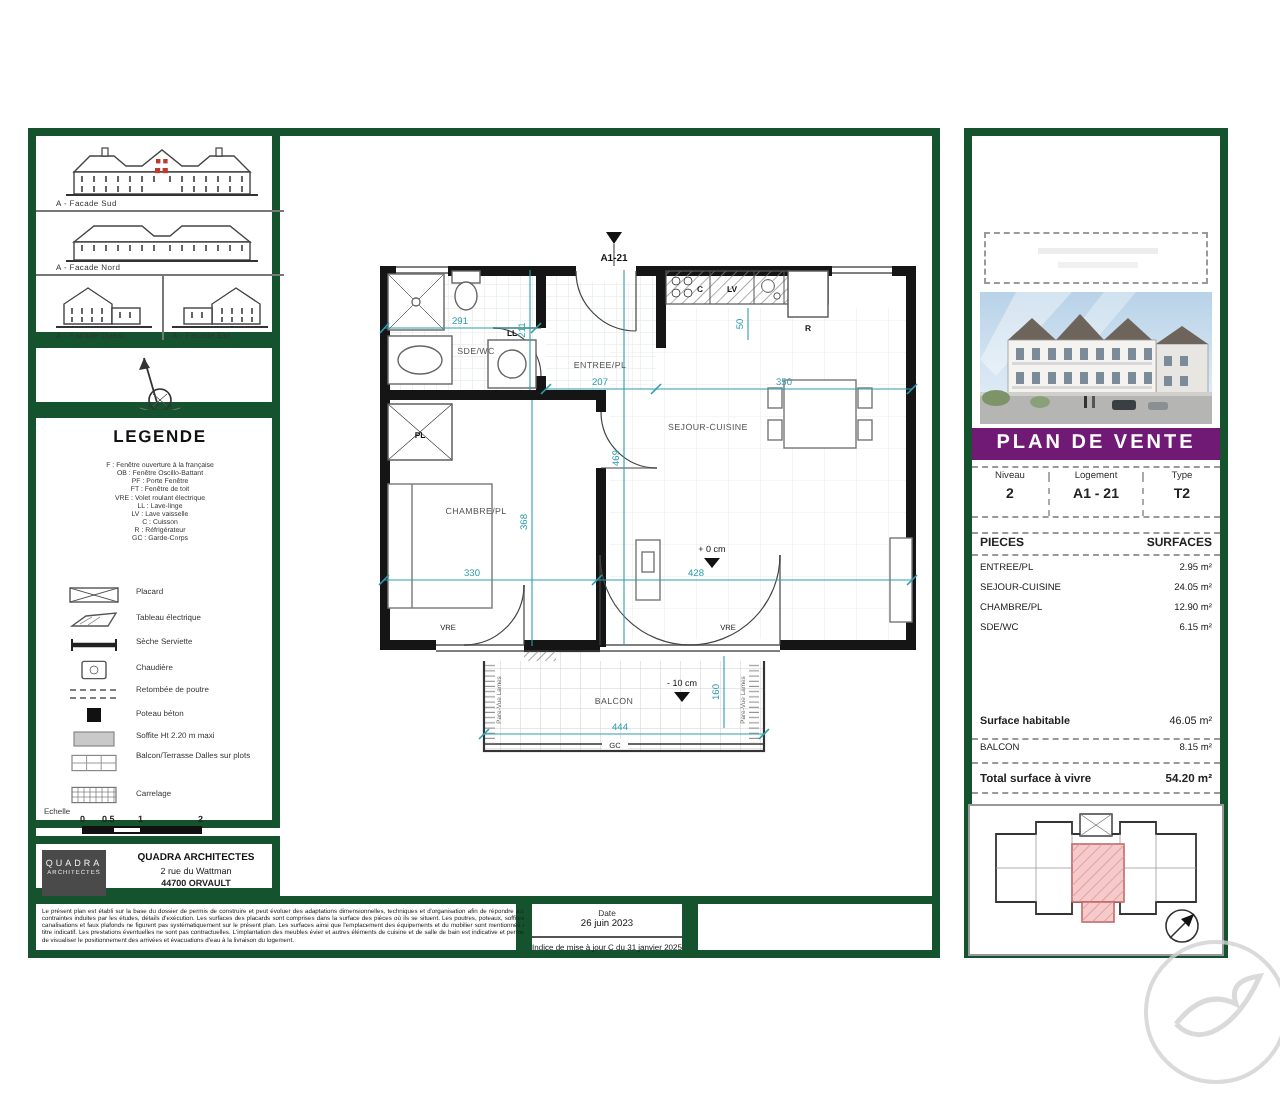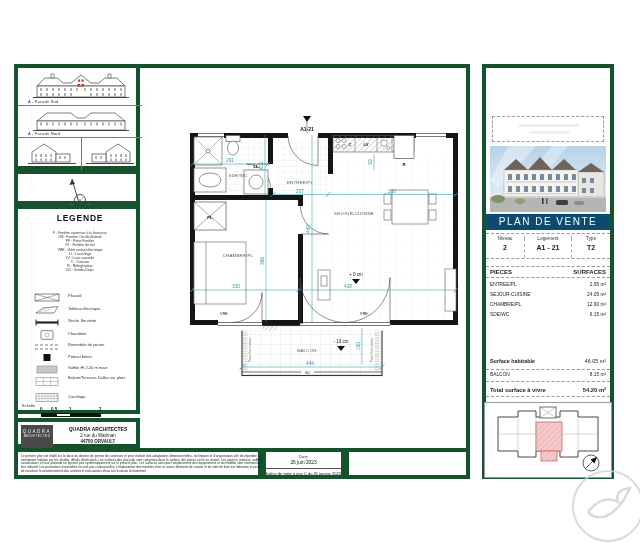--- a/index.html
+++ b/index.html
@@ -436,21 +436,21 @@
     <rect x="0" y="50" width="116" height="3" fill="#d0cfcc"></rect>
     <rect x="0" y="52" width="116" height="14" fill="#b5b5b3"></rect>
     <rect x="66" y="54" width="12" height="5" rx="1.5" fill="#3a3f44"></rect>
     <rect x="84" y="55" width="10" height="4" rx="1.5" fill="#8a8f94"></rect>
     <ellipse cx="8" cy="53" rx="7" ry="4" fill="#7d9468"></ellipse>
     <ellipse cx="30" cy="55" rx="5" ry="3" fill="#8aa078"></ellipse>
     <rect x="52" y="52" width="1.5" height="6" fill="#333"></rect>
       <rect x="56" y="52" width="1.5" height="6" fill="#555"></rect>
   </svg>
 
-  <div class="abs ctr" style="left:486px;top:214px;width:124px;height:16px;background:#0c4a6e;color:#fff;font-size:10px;font-weight:normal;letter-spacing:1.5px;line-height:16px;">PLAN DE VENTE</div>
+  <div class="abs ctr" style="left:486px;top:214px;width:124px;height:16px;background:#701a75;color:#fff;font-size:10px;font-weight:bold;letter-spacing:1.5px;line-height:16px;">PLAN DE VENTE</div>
 
   <div class="abs" style="left:486px;top:233px;width:124px;height:26px;border-top:1px dashed #999;border-bottom:1px dashed #999;">
     <div class="abs ctr" style="left:0;top:2px;width:38px;font-size:4.8px;color:#333;">Niveau</div>
     <div class="abs ctr" style="left:38px;top:2px;width:48px;font-size:4.8px;color:#333;border-left:1px dashed #aaa;border-right:1px dashed #aaa;">Logement</div>
     <div class="abs ctr" style="left:86px;top:2px;width:38px;font-size:4.8px;color:#333;">Type</div>
     <div class="abs ctr" style="left:0;top:10px;width:38px;font-size:7px;font-weight:bold;">2</div>
     <div class="abs ctr" style="left:38px;top:10px;width:48px;height:14px;font-size:7px;font-weight:bold;border-left:1px dashed #aaa;border-right:1px dashed #aaa;">A1 - 21</div>
     <div class="abs ctr" style="left:86px;top:10px;width:38px;font-size:7px;font-weight:bold;">T2</div>
   </div>
 

